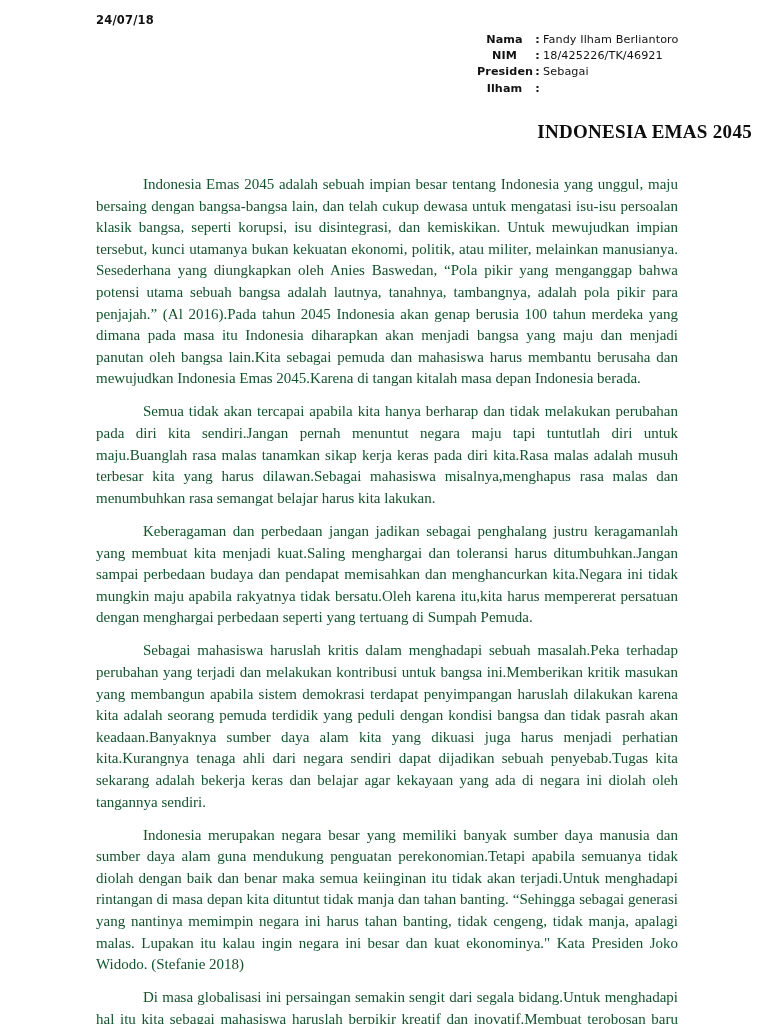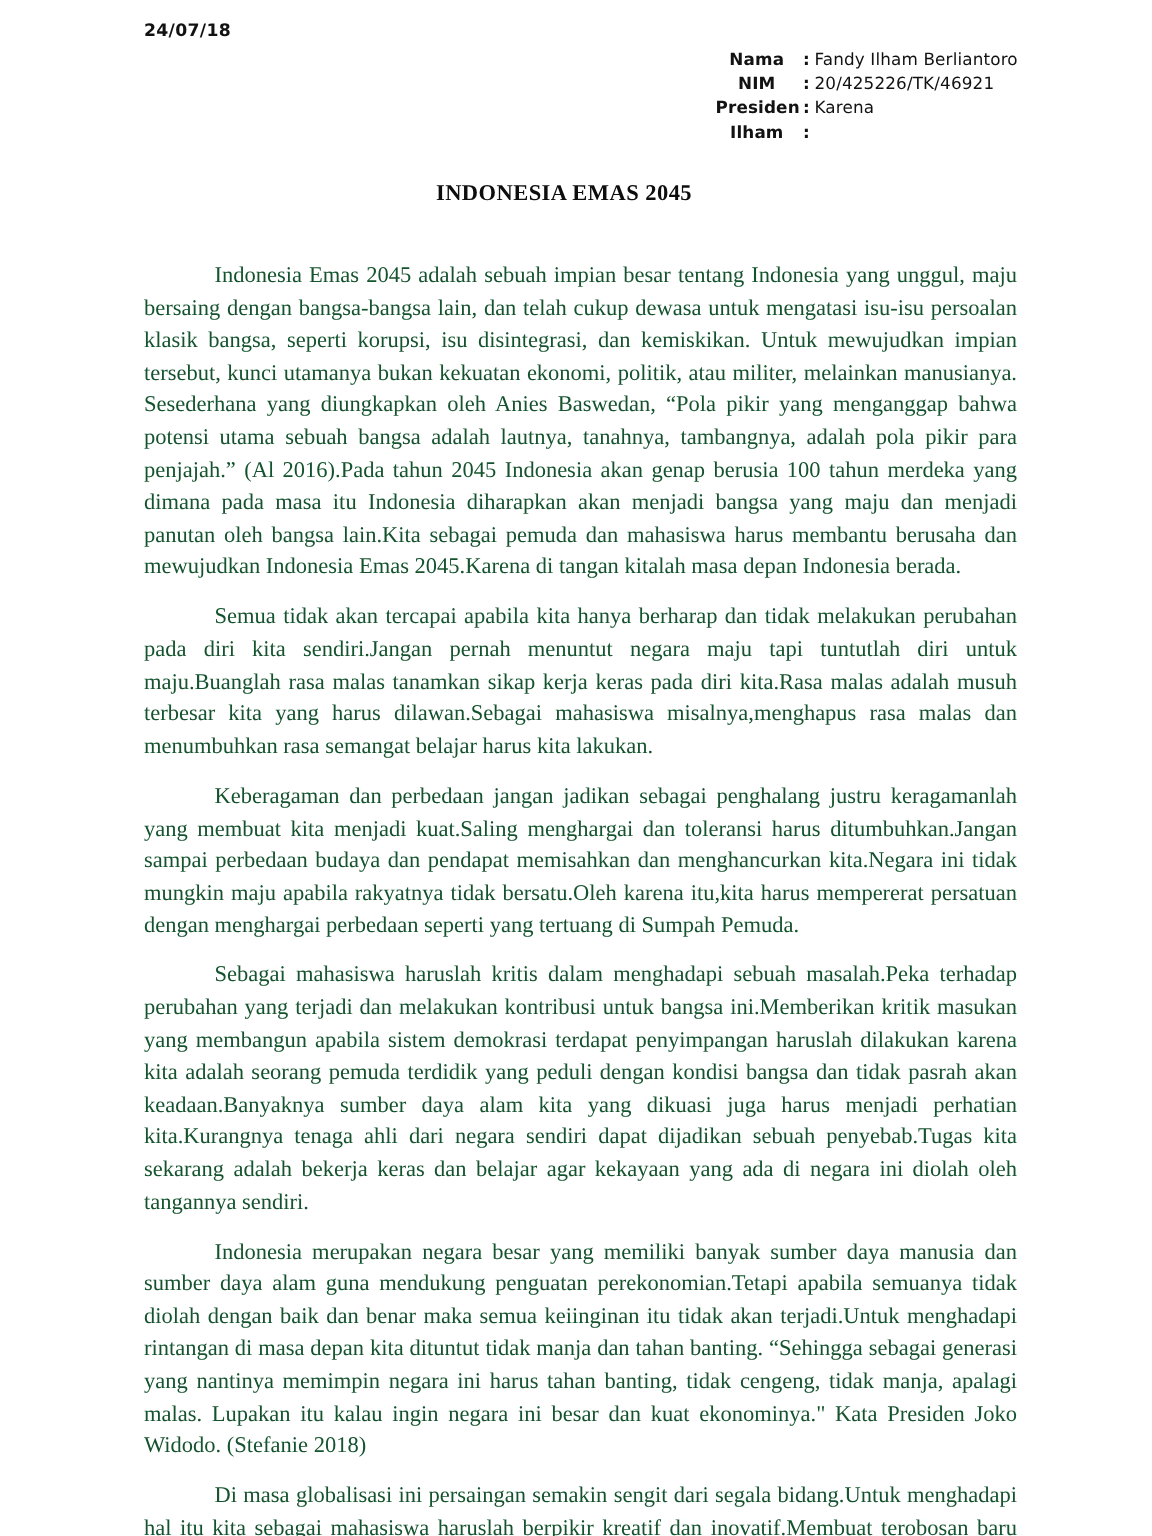--- a/index.html
+++ b/index.html
@@ -66,24 +66,24 @@
     font-weight: normal;
     letter-spacing: 0.1px;
   }
 
   
   .doc-title {
     position: absolute;
     left: 0;
     right: 16px;
     top: 121px;
-    text-align: center;
+    text-align: right;
     font-family: "Liberation Serif", "DejaVu Serif", serif;
     font-weight: bold;
-    font-size: 15px;
+    font-size: 19px;
     letter-spacing: 0.3px;
     color: #0d0d0d;
   }
 
   
   .body-text {
     position: absolute;
     left: 96px;
     top: 174px;
     width: 582px;
@@ -114,27 +114,27 @@
 
     <div class="info-row">
       <span class="info-label">Nama</span>
       <span class="info-colon">:</span>
       <span class="info-value">Fandy Ilham Berliantoro</span>
     </div>
 
     <div class="info-row">
       <span class="info-label">NIM</span>
       <span class="info-colon">:</span>
-      <span class="info-value">20/425226/TK/46921</span>
+      <span class="info-value">18/425226/TK/46921</span>
     </div>
 
     <div class="info-row">
       <span class="info-label">Presiden</span>
       <span class="info-colon">:</span>
-      <span class="info-value">Karena</span>
+      <span class="info-value">Sebagai</span>
     </div>
 
     <div class="info-row">
       <span class="info-label">Ilham</span>
       <span class="info-colon">:</span>
       <span class="info-value"></span>
     </div>
 
   </div>
 

